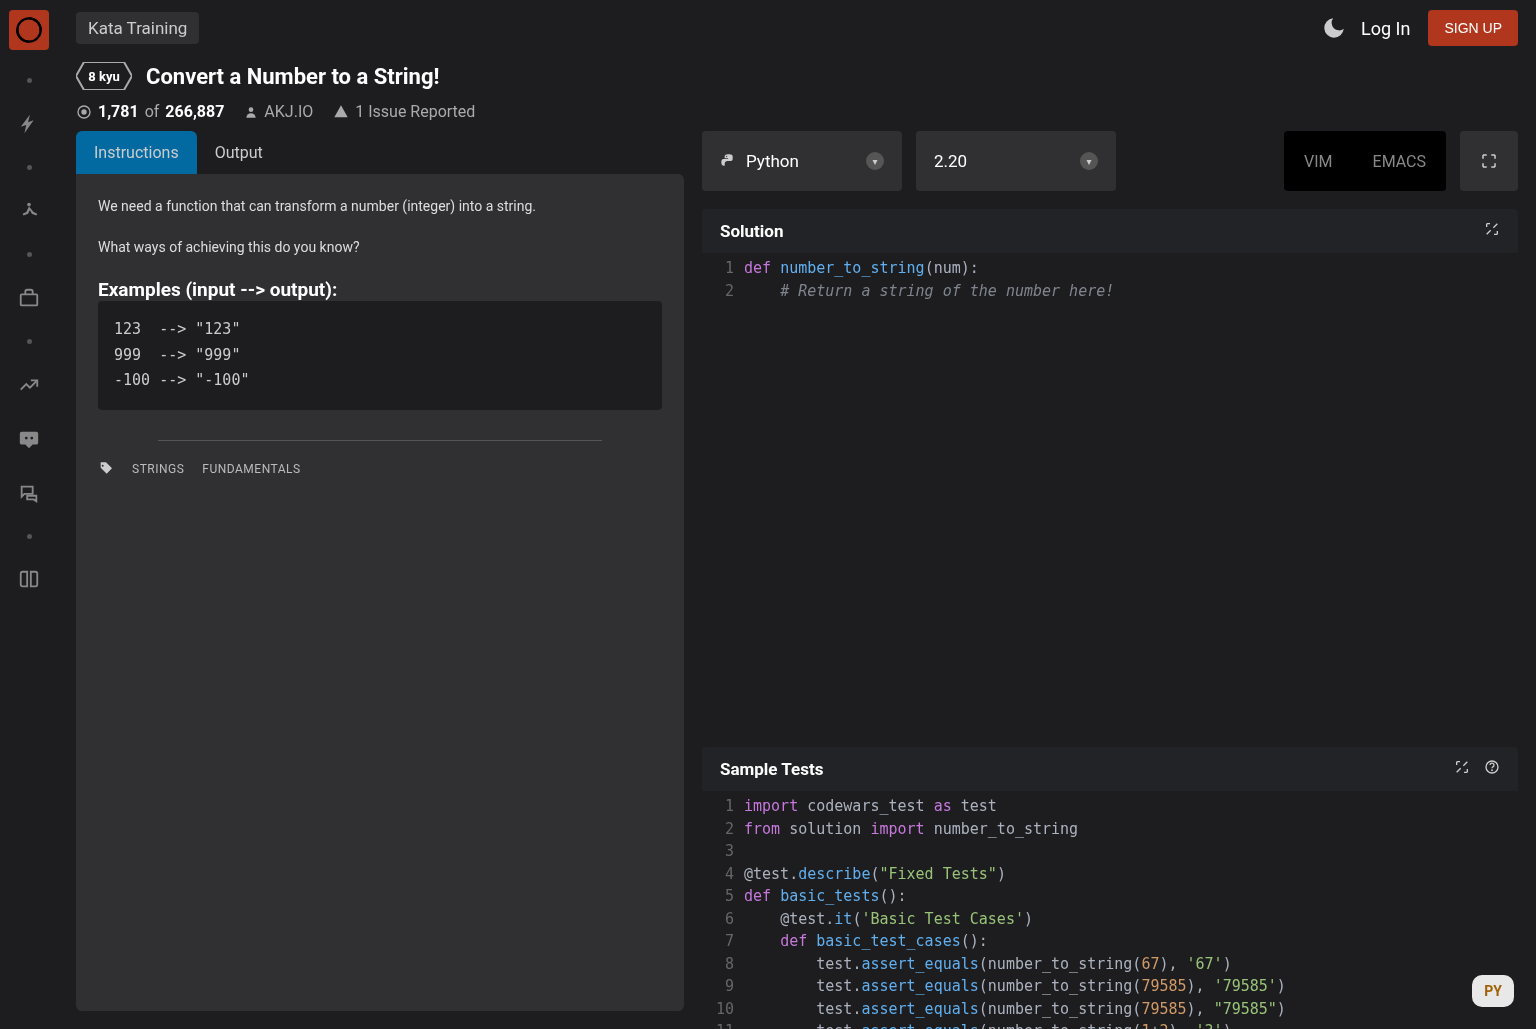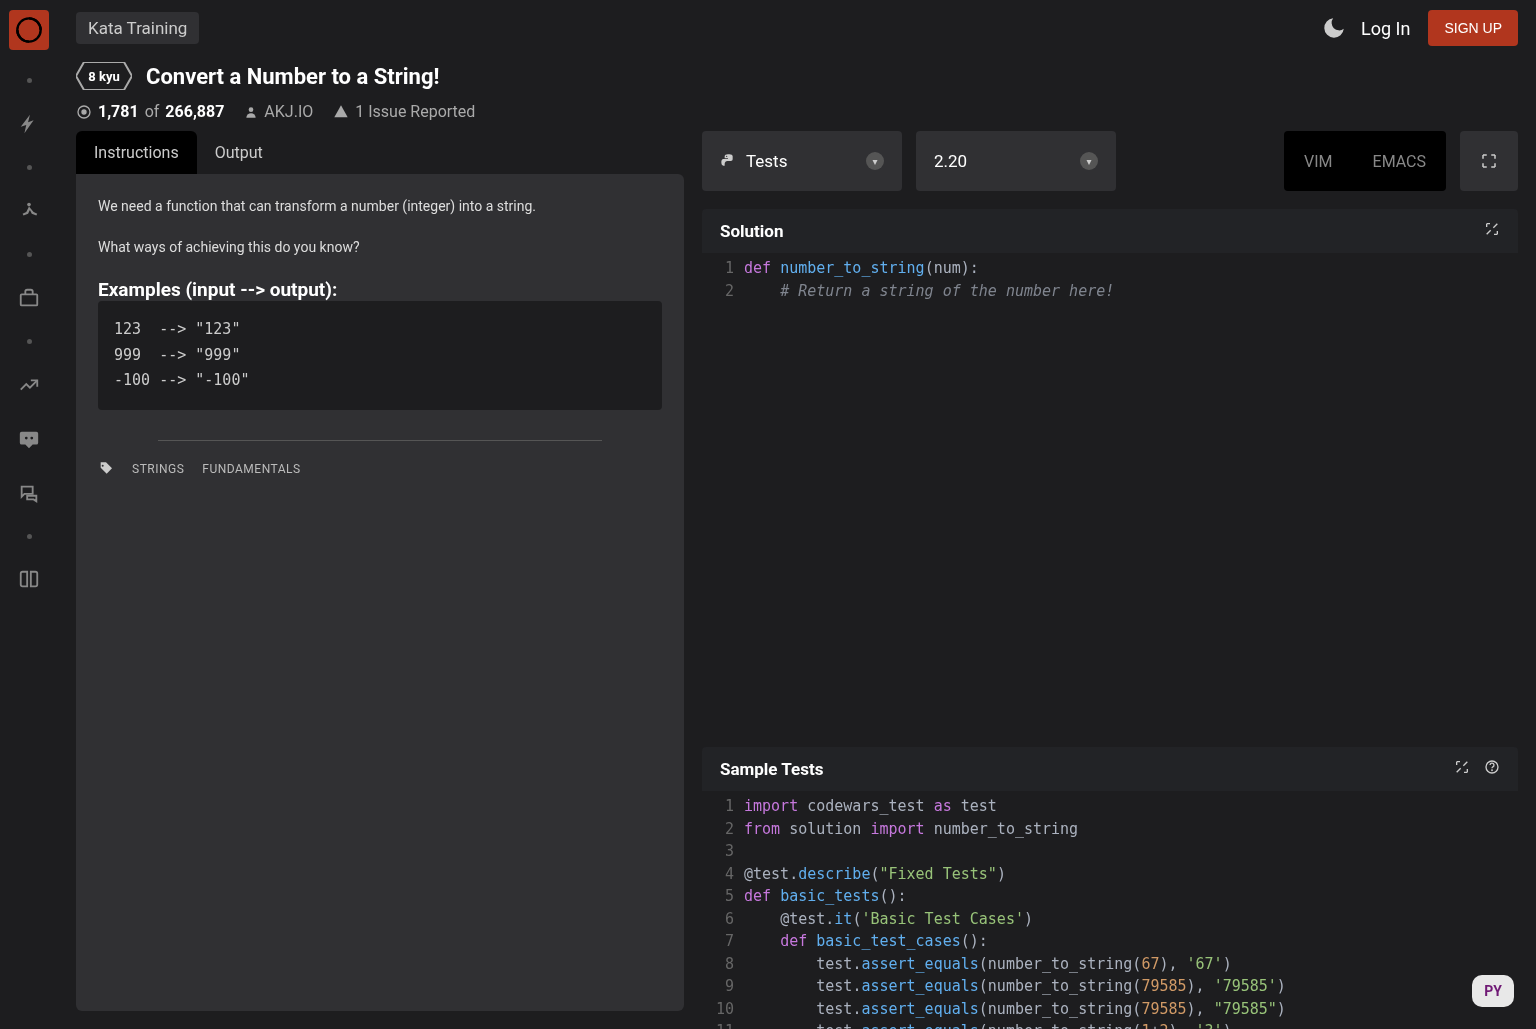--- a/index.html
+++ b/index.html
@@ -19,21 +19,21 @@
 .header { padding:6px 18px 10px; }
 .title-row { display:flex; align-items:center; gap:14px; }
 .title { color:#fff; font-size:22px; font-weight:bold; }
 .meta-row { display:flex; align-items:center; gap:20px; margin-top:12px; color:#aaa; font-size:16px; }
 .meta-row .bold { color:#fff; font-weight:bold; }
 .meta-icon { display:inline-flex; align-items:center; gap:6px; }
 .content { display:flex; flex:1; gap:18px; padding:0 18px 18px; min-height:0; }
 .left-panel { width:608px; display:flex; flex-direction:column; }
 .tabs { display:flex; gap:0; }
 .tab { padding:12px 18px; color:#ccc; font-size:16px; cursor:pointer; border-radius:6px 6px 0 0; }
-.tab.active { background:#000000; }
+.tab.active { background:#0369a1; }
 .description { background:#303033; border-radius:0 6px 6px 6px; padding:22px; flex:1; overflow:auto; }
 .description p { color:#ddd; font-size:14px; line-height:1.5; margin-bottom:20px; }
 .description h3 { color:#fff; font-size:19px; font-weight:bold; }
 .code-block { background:#1d1d1f; border-radius:4px; padding:16px; font-family:monospace; font-size:15px; line-height:1.7; color:#ccc; white-space:pre; margin-bottom:20px; }
 .desc-divider { border:none; border-top:1px solid #555; margin:30px 60px 20px; }
 .tags { display:flex; align-items:center; gap:18px; }
 .tag-icon { color:#ccc; }
 .tag { font-size:12px; color:#bbb; letter-spacing:0.5px; }
 .right-panel { flex:1; display:flex; flex-direction:column; gap:18px; min-height:0; }
 .toolbar { display:flex; gap:14px; height:60px; }
@@ -55,21 +55,21 @@
 .code-lines .ln { white-space:pre; }
 .solution-section { flex:0 0 520px; }
 .tests-section { flex:1; }
 .kw { color:#c678dd; }
 .fn { color:#61afef; }
 .var { color:#abb2bf; }
 .com { color:#7f848e; font-style:italic; }
 .str { color:#98c379; }
 .num { color:#d19a66; }
 .op { color:#abb2bf; }
-.lang-badge { position:fixed; right:22px; bottom:22px; background:#e8e8e8; color:#701a75; padding:8px 12px; border-radius:10px; font-weight:bold; font-size:14px; }
+.lang-badge { position:fixed; right:22px; bottom:22px; background:#e8e8e8; color:#a16207; padding:8px 12px; border-radius:10px; font-weight:bold; font-size:14px; }
 .py-icon { width:16px; height:16px; }
 </style>
 </head>
 <body>
 
 <div class="sidebar">
   <div class="logo">
     <svg viewBox="0 0 24 24" width="28" height="28">
         <circle cx="12" cy="12" r="10" fill="none" stroke="#000" stroke-width="2"></circle>
         <path d="M12 2 A10 10 0 0 1 22 12" fill="none" stroke="#000" stroke-width="2"></path>
@@ -193,21 +193,21 @@
         </div>
       </div>
     </div>
 
     <div class="right-panel">
       <div class="toolbar">
         <div class="dropdown">
           <svg class="py-icon" viewBox="0 0 24 24" fill="#ccc">
               <path d="M12 2c-3 0-5 1-5 3v3h5v1H5c-2 0-3 2-3 5s1 5 3 5h2v-3c0-2 2-4 4-4h5c2 0 3-1 3-3V5c0-2-2-3-5-3zm-2 2a1 1 0 1 1 0 2 1 1 0 0 1 0-2z"></path>
             </svg>
-          <span class="label">Tests</span>
+          <span class="label">Python</span>
           <span class="chevron">▾</span>
         </div>
         <div class="dropdown">
           <span class="label">2.20</span>
           <span class="chevron">▾</span>
         </div>
         <div class="toolbar-spacer"></div>
         <div class="mode-group">
           <div class="mode-btn">VIM</div>
           <div class="mode-btn">EMACS</div>

